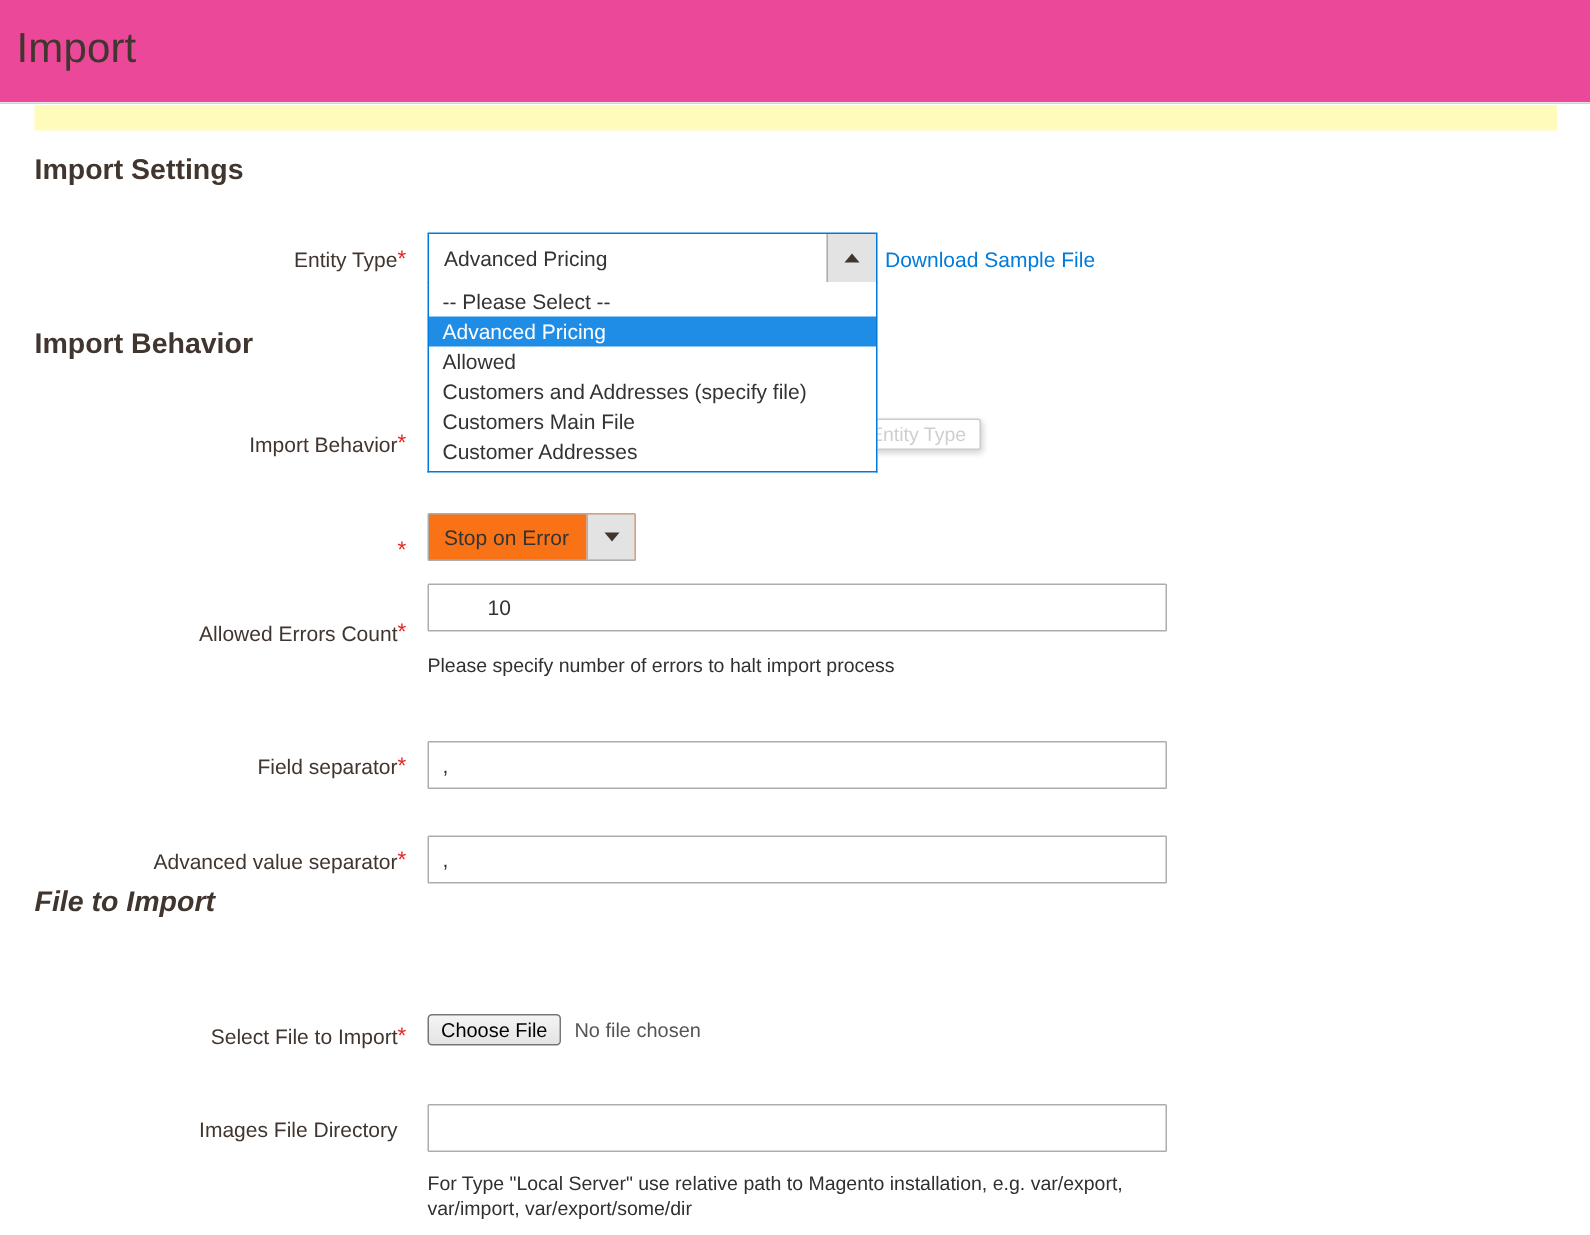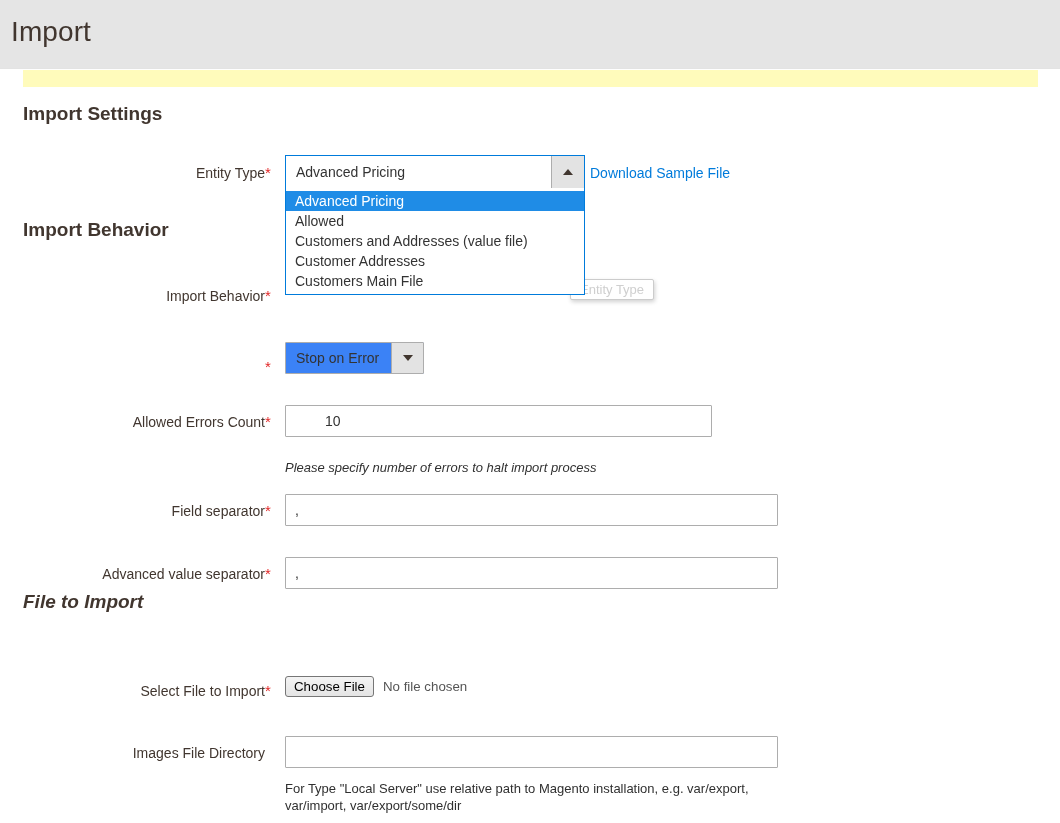--- a/index.html
+++ b/index.html
@@ -9,21 +9,21 @@
     background: #ffffff;
     font-family: "Liberation Sans", sans-serif;
     overflow: hidden;
   }
 
   
   .page-header {
     position: absolute;
     left: 0; top: 0;
     width: 1060px; height: 69px;
-    background: #e5e5e5;
+    background: #ec4899;
     border-bottom: 1px solid #e3e3e3;
   }
   .page-title {
     position: absolute;
     left: 11px; top: 16px;
     font-size: 28px;
     font-weight: 400;
     color: #41362f;
     letter-spacing: 0.1px;
   }
@@ -156,21 +156,21 @@
   }
   .select-option.selected {
     background: #1f8ce6;
     color: #ffffff;
   }
 
   
   .select-simple {
     position: absolute;
     display: flex;
-    background: #3b82f6;
+    background: #f97316;
     border: 1px solid #adadad;
     height: 32px;
     border-radius: 1px;
   }
   .select-simple .sel-value {
     padding: 0 12px 0 10px;
     font-size: 14px;
     color: #333333;
     line-height: 30px;
     white-space: nowrap;
@@ -238,25 +238,26 @@
   <div class="req-star" style="left:265px; top:78px;">*</div>
 
   <div class="select-shell" style="left:285px; top:68px; width:300px;">
     <div class="sel-value">Advanced Pricing</div>
     <div class="select-arrow-btn">
       <span class="caret-up"></span>
     </div>
   </div>
 
   <div class="select-options" style="left:285px; top:101px; width:300px;">
+    <div class="select-option">-- Please Select --</div>
     <div class="select-option selected">Advanced Pricing</div>
     <div class="select-option">Allowed</div>
-    <div class="select-option">Customers and Addresses (value file)</div>
+    <div class="select-option">Customers and Addresses (specify file)</div>
+    <div class="select-option">Customers Main File</div>
     <div class="select-option">Customer Addresses</div>
-    <div class="select-option">Customers Main File</div>
   </div>
 
   <a class="link" style="left:590px; top:78px;text-align:center;">Download Sample File</a>
 
   <div class="entity-tooltip">Entity Type</div>
 
   <div class="section-title" style="top:132px;">Import Behavior</div>
 
   <div class="field-label" style="top:201px;">Import Behavior</div>
   <div class="req-star" style="left:265px; top:201px;">*</div>
@@ -264,22 +265,22 @@
   <div class="req-star" style="left:265px; top:272px;">*</div>
   <div class="select-simple" style="left:285px; top:255px;">
     <div class="sel-value">Stop on Error</div>
     <div class="select-arrow-btn">
       <span class="caret-down"></span>
     </div>
   </div>
 
   <div class="field-label" style="top:327px;">Allowed Errors Count</div>
   <div class="req-star" style="left:265px; top:327px;">*</div>
-  <input class="text-input" style="left: 285px; top: 318px; width: 427px; padding-left: 39px;" value="10">
-  <div class="note" style="left:285px; top:372px;font-style:italic;">Please specify number of errors to halt import process</div>
+  <input class="text-input" style="left: 285px; top: 302px; width: 493px; padding-left: 39px;" value="10">
+  <div class="note" style="left:285px; top:348px;">Please specify number of errors to halt import process</div>
 
   <div class="field-label" style="top:416px;text-align:right;">Field separator</div>
   <div class="req-star" style="left:265px; top:416px;">*</div>
   <input class="text-input" style="left: 285px; top: 407px; width: 493px;" value=",">
 
   <div class="field-label" style="top:479px;">Advanced value separator</div>
   <div class="req-star" style="left:265px; top:479px;">*</div>
   <input class="text-input" style="left: 285px; top: 470px; width: 493px;" value=",">
 
   <div class="section-title" style="top:504px;font-style:italic;">File to Import</div>

